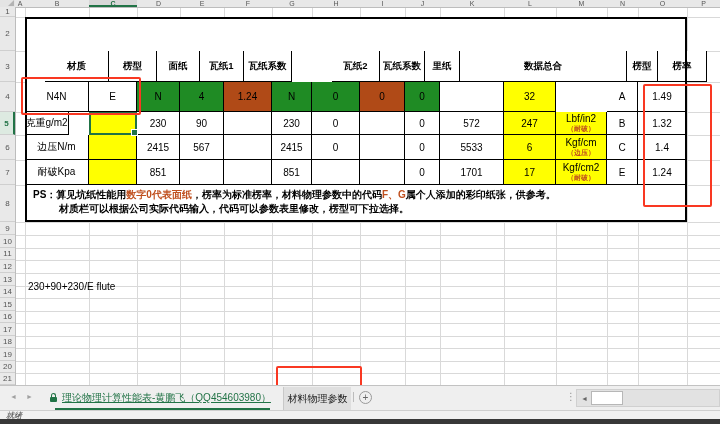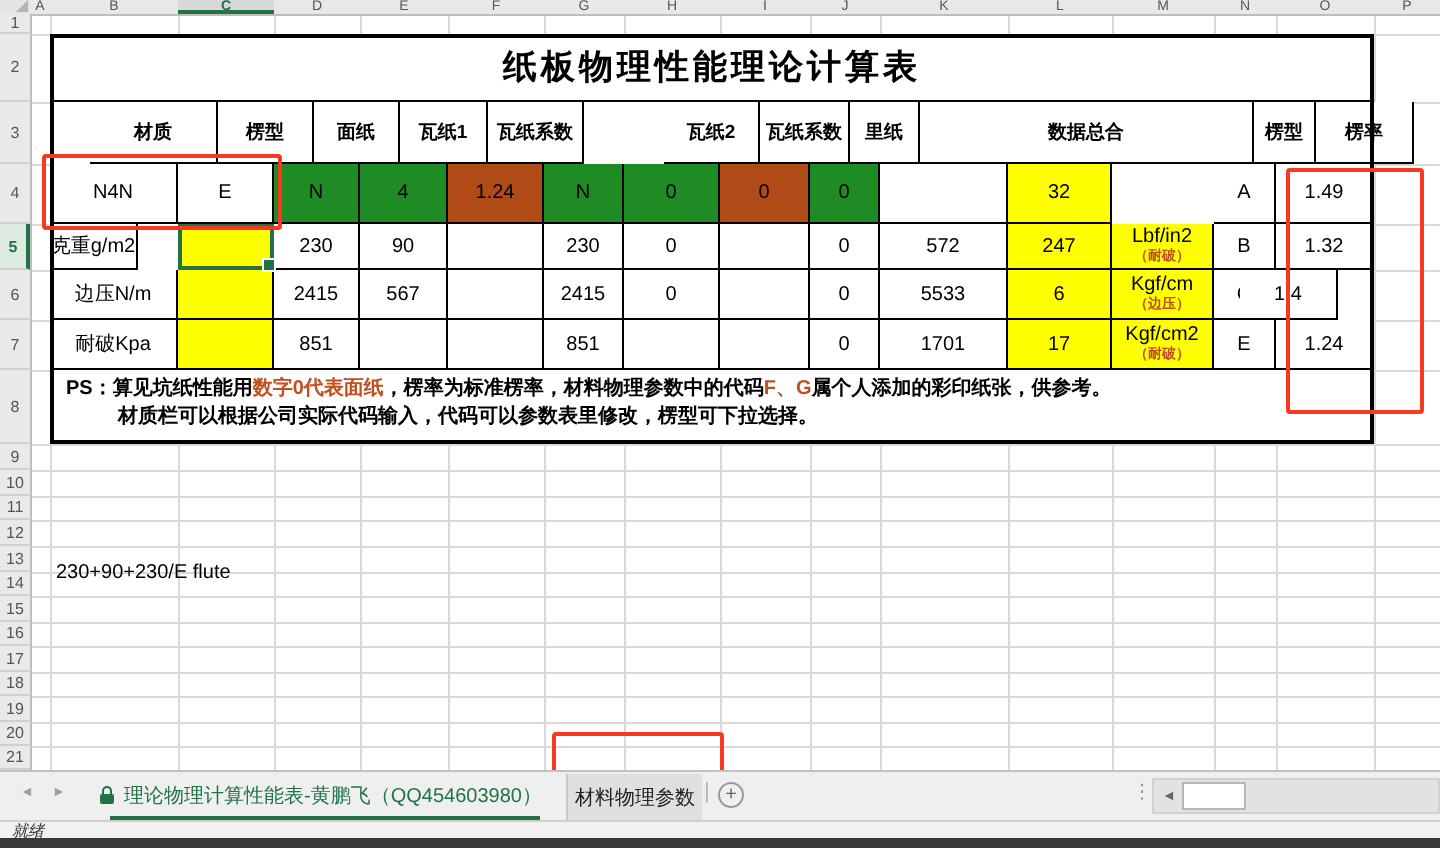--- a/index.html
+++ b/index.html
@@ -45,21 +45,21 @@
   #selC5 .handle{position:absolute;right:-3px;bottom:-3px;width:5px;height:5px;background:#217346;border:1px solid #fff;}
   
   .redbox{position:absolute;border:2px solid #F93822;z-index:7;border-radius:2px;}
   
   .freecell{position:absolute;z-index:2;font-size:10px;}
   
   .tabbar{position:absolute;left:0;top:385px;width:720px;height:25px;background:#EFEFEF;
           border-top:1px solid #C2C2C2;z-index:8;box-sizing:border-box;}
   .nav{position:absolute;top:7px;font-size:7px;color:#A0A0A0;}
   .tab-active{position:absolute;left:50px;top:1px;height:22px;display:flex;align-items:center;
-              color:#217346;font-size:10px;white-space:nowrap;}
+              color:#217346;font-size:10px;white-space:nowrap;text-decoration:underline;}
   .lock{position:relative;display:inline-block;width:7px;height:5px;background:#217346;border-radius:1px;margin:2px 5px 0 0;}
   .lock:before{content:"";position:absolute;top:-4px;left:1px;width:5px;height:5px;box-sizing:border-box;
                border:1.5px solid #217346;border-bottom:none;border-radius:3px 3px 0 0;}
   .tab-underline{position:absolute;left:55px;top:22px;width:215px;height:2px;background:#217346;}
   .tab-inactive{position:absolute;left:283px;top:1px;width:67px;height:23px;background:#DFDFDF;
                 display:flex;align-items:center;justify-content:center;font-size:10px;color:#222;
                 border-left:1px solid #C8C8C8;}
   .tabsep{position:absolute;left:352px;top:4px;color:#B5B5B5;font-size:11px;}
   .plusbtn{position:absolute;left:359px;top:5px;width:13px;height:13px;border:1px solid #9A9A9A;border-radius:50%;
            box-sizing:border-box;display:flex;align-items:center;justify-content:center;font-size:10px;color:#666;line-height:1;}
@@ -155,21 +155,20 @@
     <div class="rh" style="top:291px;height:13px">15</div>
     <div class="rh" style="top:304px;height:12px">16</div>
     <div class="rh" style="top:316px;height:13px">17</div>
     <div class="rh" style="top:329px;height:12px">18</div>
     <div class="rh" style="top:341px;height:13px">19</div>
     <div class="rh" style="top:354px;height:12px">20</div>
     <div class="rh" style="top:366px;height:12px">21</div>
   </div>
 
   <div id="tableWrap">
-    <div class="titlecell">纸板物理性能理论计算表</div>
 
     <div class="cell hdr" style="left:0px;top:34px;width:64px;height:31px">材质</div>
     <div class="cell hdr" style="left:64px;top:34px;width:48px;height:31px">楞型</div>
     <div class="cell hdr" style="left:112px;top:34px;width:43px;height:31px">面纸</div>
     <div class="cell hdr" style="left:155px;top:34px;width:44px;height:31px">瓦纸1</div>
     <div class="cell hdr" style="left:199px;top:34px;width:48px;height:31px">瓦纸系数</div>
     <div class="cell hdr" style="left:287px;top:34px;width:48px;height:31px">瓦纸2</div>
     <div class="cell hdr" style="left:335px;top:34px;width:45px;height:31px">瓦纸系数</div>
     <div class="cell hdr" style="left:380px;top:34px;width:35px;height:31px">里纸</div>
     <div class="cell hdr" style="left:415px;top:34px;width:167px;height:31px">数据总合</div>
@@ -217,21 +216,21 @@
     <div class="cell" style="left:287px;top:118px;width:48px;height:25px">0</div>
     <div class="cell" style="left:335px;top:118px;width:45px;height:25px"></div>
     <div class="cell" style="left:380px;top:118px;width:35px;height:25px">0</div>
     <div class="cell" style="left:415px;top:118px;width:64px;height:25px">5533</div>
     <div class="cell yellow" style="left:479px;top:118px;width:52px;height:25px">6</div>
     <div class="cell yellow unit" style="left:531px;top:118px;width:51px;height:25px">
       <span>Kgf/cm</span>
       <span class="note">（边压）</span>
     </div>
     <div class="cell" style="left:582px;top:118px;width:31px;height:25px">C</div>
-    <div class="cell" style="left:595px;top:118px;width:49px;height:25px">1.4</div>
+    <div class="cell" style="left:613px;top:118px;width:49px;height:25px">1.4</div>
 
     <div class="cell" style="left:0px;top:143px;width:64px;height:25px">耐破Kpa</div>
     <div class="cell yellow" style="left:64px;top:143px;width:48px;height:25px"></div>
     <div class="cell" style="left:112px;top:143px;width:43px;height:25px">851</div>
     <div class="cell" style="left:155px;top:143px;width:44px;height:25px"></div>
     <div class="cell" style="left:199px;top:143px;width:48px;height:25px"></div>
     <div class="cell" style="left:247px;top:143px;width:40px;height:25px">851</div>
     <div class="cell" style="left:287px;top:143px;width:48px;height:25px"></div>
     <div class="cell" style="left:335px;top:143px;width:45px;height:25px"></div>
     <div class="cell" style="left:380px;top:143px;width:35px;height:25px">0</div>

